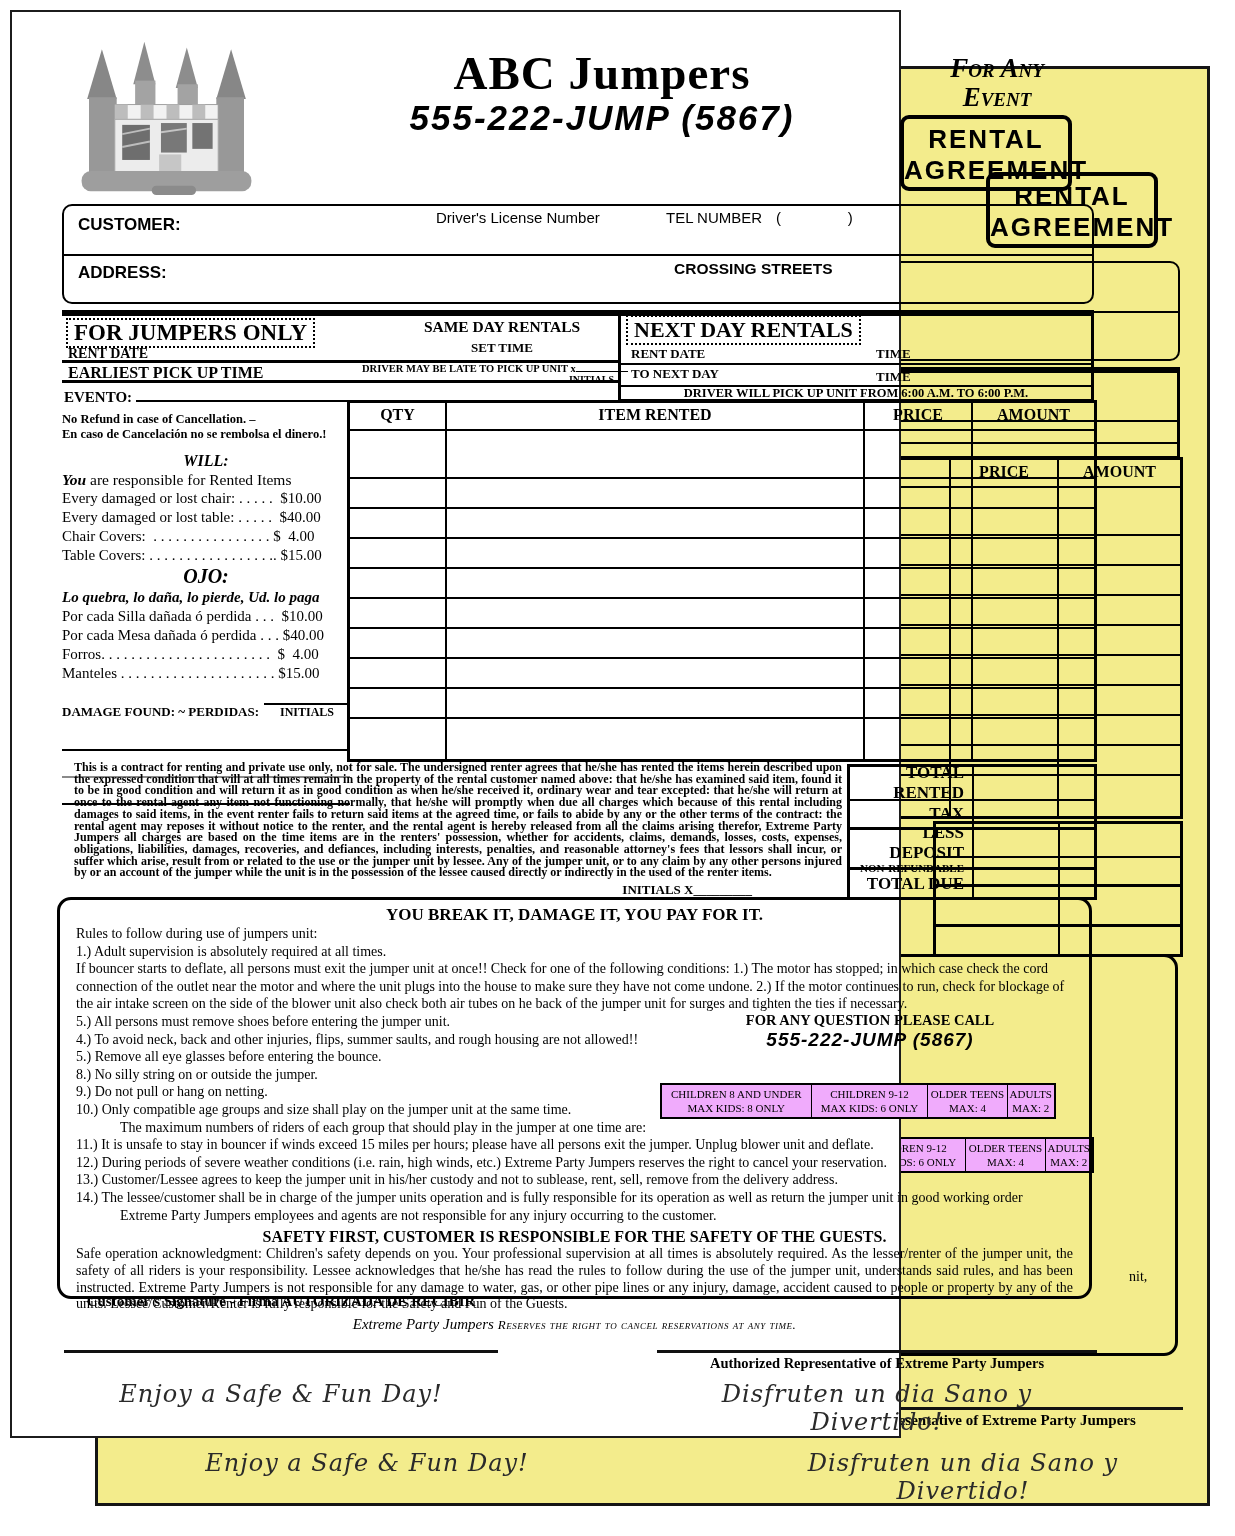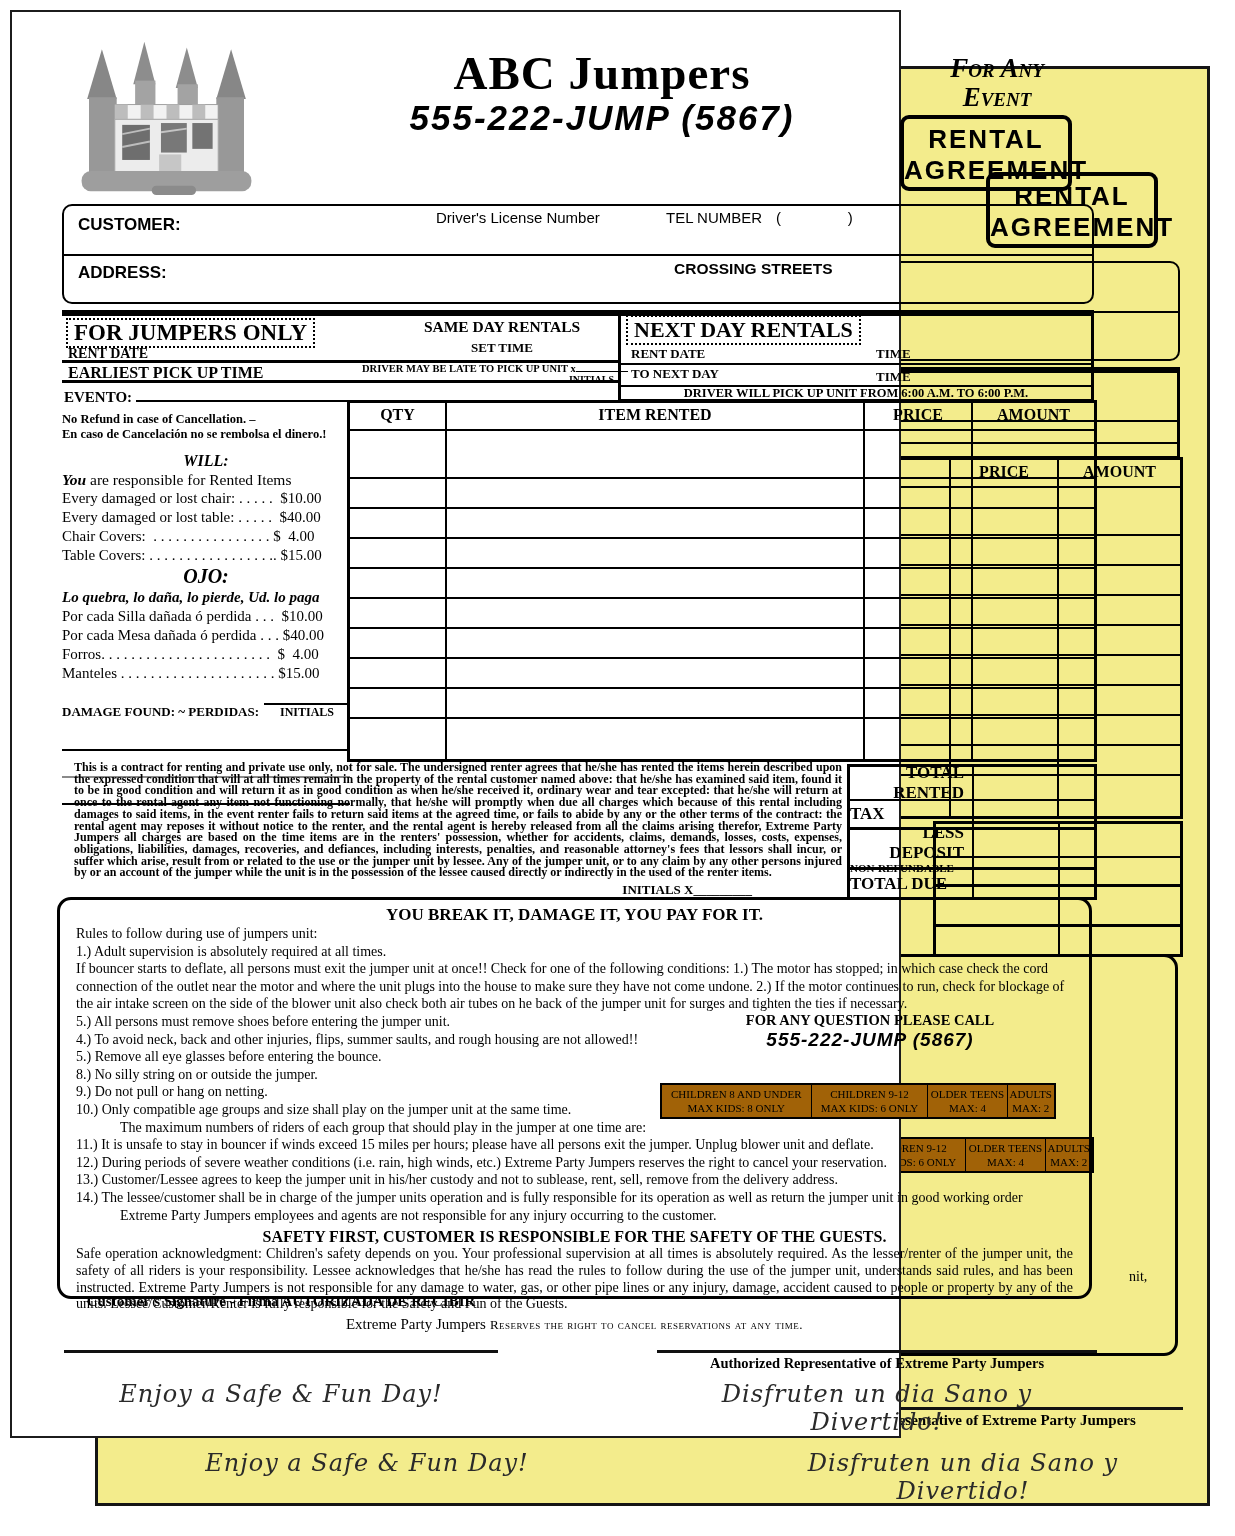--- a/index.html
+++ b/index.html
@@ -25,27 +25,27 @@
   .jlbl{font-weight:bold;font-size:13px;}
   .it-table{border:3px solid #000;box-sizing:border-box;}
   .it-row{display:flex;box-sizing:border-box;border-top:2px solid #000;}
   .it-row.first{border-top:none;}
   .it-cell{box-sizing:border-box;border-left:2px solid #000;}
   .it-cell.first{border-left:none;}
   .it-head{font-weight:bold;font-size:16px;text-align:center;line-height:24px;}
   .tot-table{border:3px solid #000;box-sizing:border-box;}
   .tot-row{display:flex;border-top:2px solid #000;box-sizing:border-box;}
   .tot-row.first{border-top:none;}
-  .tot-label{width:122px;box-sizing:border-box;text-align:right;padding-right:8px;font-weight:bold;font-size:17px;display:flex;flex-direction:column;justify-content:center;align-items:flex-start;}
+  .tot-label{width:122px;box-sizing:border-box;text-align:right;padding-right:8px;font-weight:bold;font-size:17px;display:flex;flex-direction:column;justify-content:center;align-items:flex-end;}
   .tot-sub{font-size:11px;font-weight:bold;line-height:11px;}
   .tot-val{flex:1;border-left:2px solid #000;}
   .rules-box{border:3px solid #000;border-radius:14px;box-sizing:border-box;padding:5px 16px 0 16px;}
   .rline{font-size:14px;line-height:17.6px;}
   .rind{padding-left:44px;}
-  .cap-table{display:flex;border:2px solid #000;background:#a16207;box-sizing:border-box;}
+  .cap-table{display:flex;border:2px solid #000;background:#f0abfc;box-sizing:border-box;}
   .cap-cell{border-left:1.5px solid #000;text-align:center;font-size:11px;line-height:14px;padding:2px 2px;box-sizing:border-box;}
   .cap-cell.first{border-left:none;}
   .sigline{border-top:3px solid #111;}
   .siglabel{font-weight:bold;font-size:15px;text-align:center;}
   .script{font-family:"DejaVu Serif",serif;font-style:italic;font-size:24px;letter-spacing:1px;color:#2a2a2a;text-align:center;}
   .wline{border-bottom:2px solid #000;height:25px;}
   .wline.gray{border-bottom-color:#8a8a8a;}
   .contract{font-weight:bold;font-size:12px;line-height:11.7px;text-align:justify;}
   .deplist{font-size:15px;line-height:19px;white-space:pre;}
   .depnote{font-weight:bold;font-size:12.5px;line-height:15px;}
@@ -410,21 +410,21 @@
       <div class="rline">9.) Do not pull or hang on netting.</div>
       <div class="rline">10.) Only compatible age groups and size shall play on the jumper unit at the same time.</div>
       <div class="rline rind">The maximum numbers of riders of each group that should play in the jumper at one time are:</div>
       <div class="rline">11.) It is unsafe to stay in bouncer if winds exceed 15 miles per hours; please have all persons exit the jumper.  Unplug blower unit and deflate.</div>
       <div class="rline">12.) During periods of severe weather conditions (i.e. rain, high winds, etc.) Extreme Party Jumpers reserves the right to cancel your reservation.</div>
       <div class="rline">13.) Customer/Lessee agrees to keep the jumper unit in his/her custody and not to sublease, rent, sell, remove from the delivery address.</div>
       <div class="rline">14.) The lessee/customer shall be in charge of the jumper units  operation and is fully responsible for its operation as well as return the jumper unit in good working order</div>
       <div class="rline rind">Extreme Party Jumpers employees and agents are not responsible for any injury occurring to the customer.</div>
       <div class="b ctr" style="font-size:16px;margin-top:4px;">SAFETY FIRST, CUSTOMER IS RESPONSIBLE FOR THE SAFETY OF THE GUESTS.</div>
       <div style="font-size:14px;line-height:16.8px;text-align:justify;">Safe operation acknowledgment:  Children's safety depends on you.  Your professional supervision at all times is absolutely required.  As the lesser/renter of the jumper unit, the safety of all riders is your responsibility. Lessee acknowledges that he/she has read the rules to follow during the use of  the jumper unit, understands said rules, and has been instructed. Extreme Party Jumpers is not responsible for any damage to water, gas, or other pipe lines or any injury, damage, accident caused to people or property by any of the units.  Lessee/Customer/Renter is fully responsible for the Safety and Fun of the Guests.</div>
-      <div class="ctr" style="margin-top:2px;">
+      <div class="ctr" style="margin-top:2px;font-style:italic;">
         <span style="font-size:15px;">Extreme Party Jumpers</span>
         <span style="font-size:13px;font-variant:small-caps;letter-spacing:0.5px;">Reserves the right to cancel reservations at any time.</span>
       </div>
 
       <div class="abs ctr" style="left:600px;top:112px;width:420px;">
         <div class="b" style="font-size:14.5px;">FOR ANY QUESTION PLEASE CALL</div>
         <div class="b i sans" style="font-size:19px;letter-spacing:1px;">555-222-JUMP (5867)</div>
       </div>
 
       <div class="abs cap-table" style="left:600px;top:183px;width:396px;">

